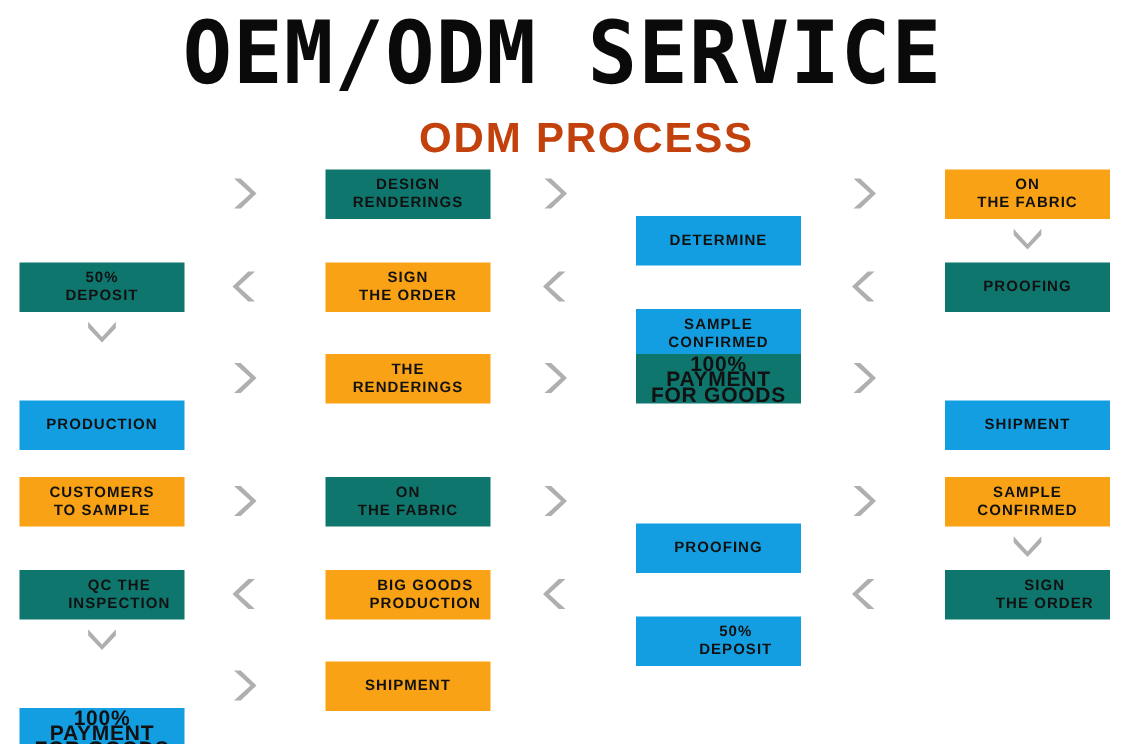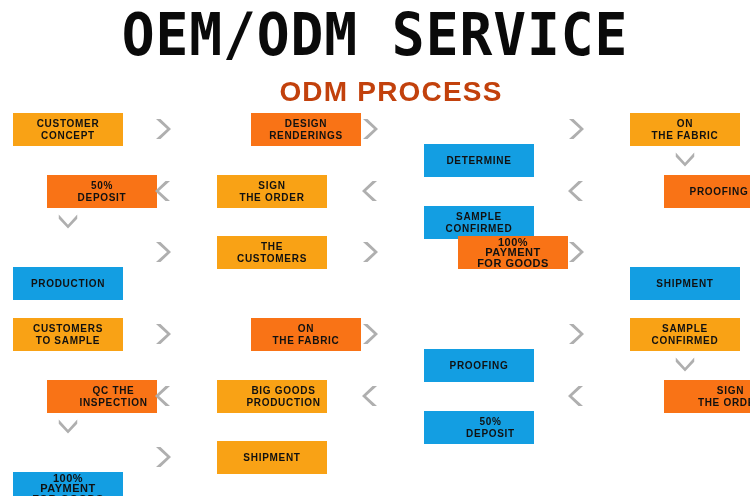--- a/index.html
+++ b/index.html
@@ -47,23 +47,23 @@
     text-align: center;
     font-family: "Liberation Sans", sans-serif;
     font-weight: 700;
     font-size: 10px;
     line-height: 11.5px;
     letter-spacing: 0.7px;
     color: #111111;
     white-space: pre-line;
     padding: 0 2px;
   }
-  .box.t3 { font-size: 11px; line-height: 10.5px; letter-spacing: 0.5px; }
+  .box.t3 { font-size: 14px; line-height: 10.5px; letter-spacing: 0.5px; }
   .orange { background: #f9a215; }
-  .red    { background: #f97316; margin-left: 34px; }
+  .red    { background: #0f766e; }
   .blue   { background: #139ee2; margin-top: 31px; }
 
   
   .chev { position: absolute; width: 26px; height: 26px; }
   .chev svg { width: 100%; height: 100%; display: block; }
   .chev path { fill: #afafaf; }
   .chev.left  { transform: rotate(180deg); }
   .chev.down  { transform: rotate(90deg); }
 
   
@@ -97,22 +97,20 @@
 </style>
 </head>
 <body>
 
 <div class="page">
 
   <div class="main-title">OEM/ODM SERVICE</div>
 
   <div class="section-title odm">ODM PROCESS</div>
 
-  <div class="box orange c1 r1">CUSTOMER
-CONCEPT</div>
   <div class="chev a1 ar1">
     <svg viewBox="0 0 26 26">
         <path d="M6 3 L17 13 L6 23 L10.5 23 L21 13 L10.5 3 Z"></path>
       </svg>
   </div>
   <div class="box red c2 r1">DESIGN
 RENDERINGS</div>
   <div class="chev a2 ar1">
     <svg viewBox="0 0 26 26">
         <path d="M6 3 L17 13 L6 23 L10.5 23 L21 13 L10.5 3 Z"></path>
@@ -162,21 +160,21 @@
       </svg>
   </div>
 
   <div class="box blue c1 r3">PRODUCTION</div>
   <div class="chev a1 ar3">
     <svg viewBox="0 0 26 26">
         <path d="M6 3 L17 13 L6 23 L10.5 23 L21 13 L10.5 3 Z"></path>
       </svg>
   </div>
   <div class="box orange c2 r3">THE
-CUSTOMERS</div>
+RENDERINGS</div>
   <div class="chev a2 ar3">
     <svg viewBox="0 0 26 26">
         <path d="M6 3 L17 13 L6 23 L10.5 23 L21 13 L10.5 3 Z"></path>
       </svg>
   </div>
   <div class="box red c3 r3 t3">100%
 PAYMENT
 FOR GOODS</div>
   <div class="chev a3 ar3">
     <svg viewBox="0 0 26 26">

